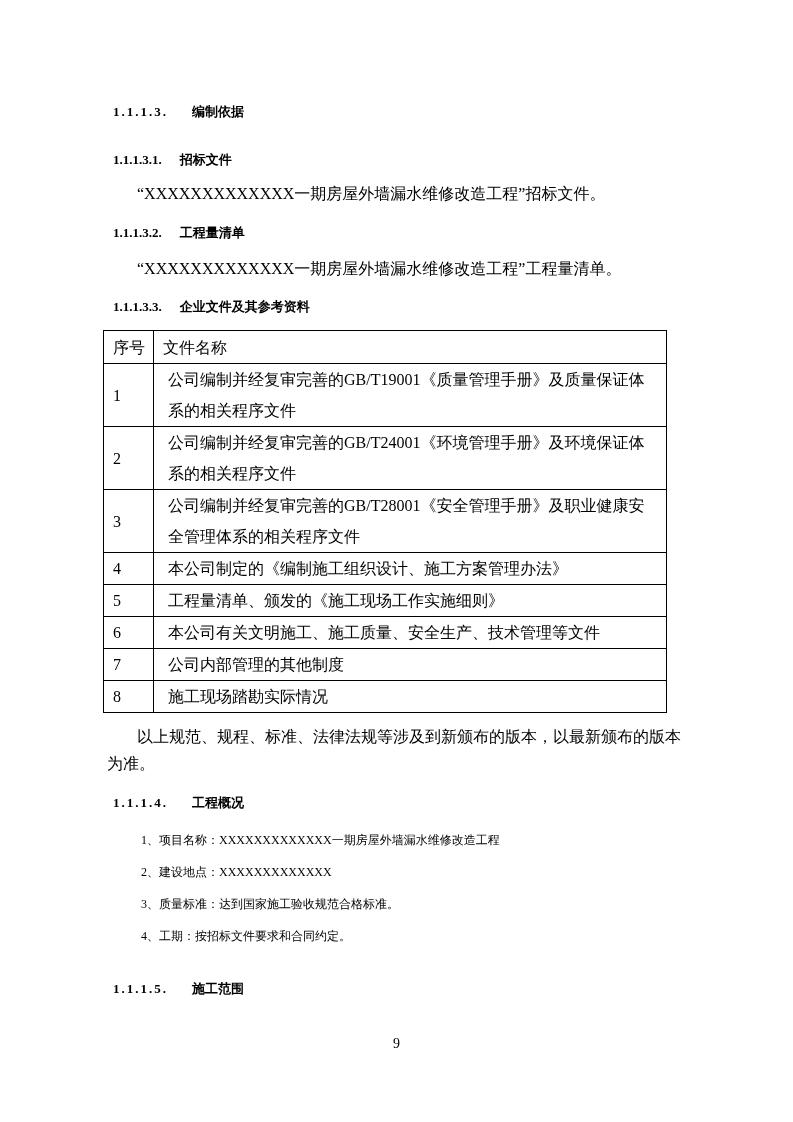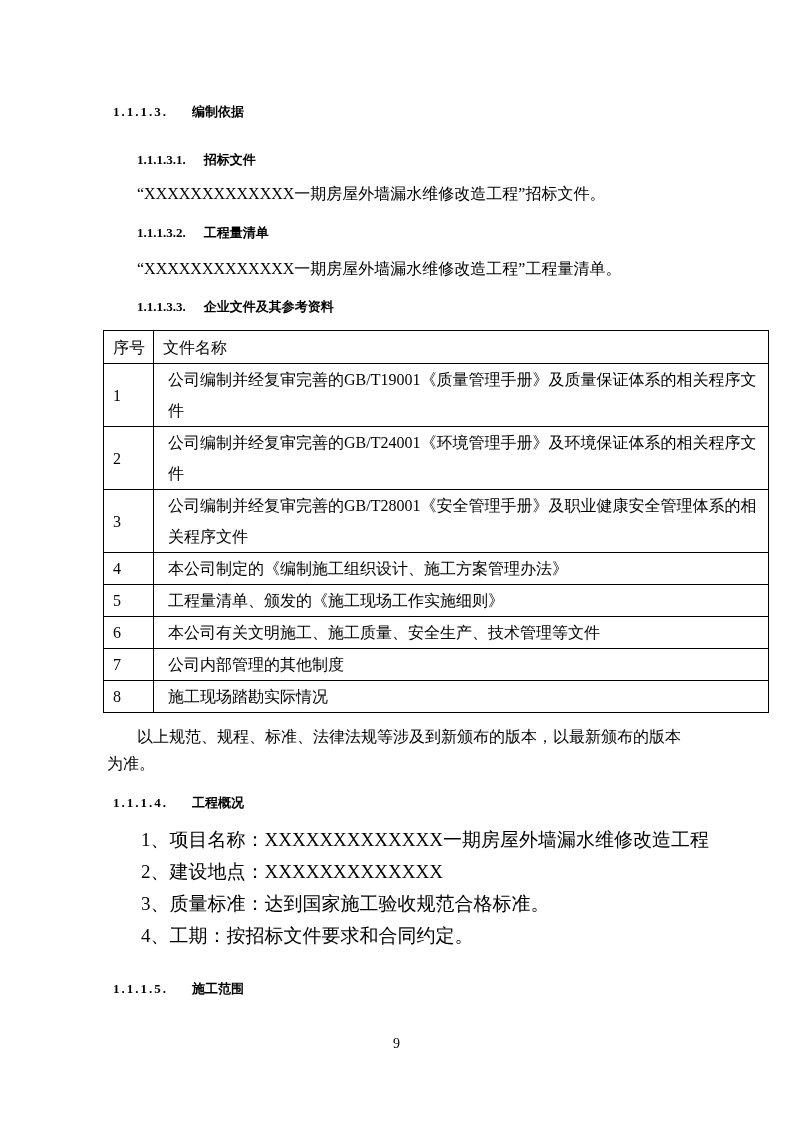--- a/index.html
+++ b/index.html
@@ -8,63 +8,63 @@
     width:793px; height:1122px;
     background:#ffffff;
     color:#000000;
     font-family:"Liberation Serif","DejaVu Serif",serif;
     overflow:hidden;
   }
   .content { position:absolute; left:103px; top:0; width:582px; }
 
   .heading { font-weight:bold; font-size:13px; line-height:22px; margin:0 0 0 10px; white-space:nowrap; }
   .h-num-4 { letter-spacing:2px; margin-right:24px; font-weight:bold; }
-  .h-num-5 { letter-spacing:0; margin-right:18px; font-weight:bold;margin-left:24px; }
+  .h-num-5 { letter-spacing:0; margin-right:18px; font-weight:bold; }
 
   .para {
     margin:4px; font-size:16px; line-height:27px;
     text-indent:30px; text-align:justify;
   }
 
   .mt-h1   { margin-top:101px; }
   .mt-h2   { margin-top:26px; }
   .mt-p1   { margin-top:9px; }
   .mt-h3   { margin-top:15px; }
   .mt-p2   { margin-top:11px; }
   .mt-h4   { margin-top:14px; }
   .mt-note { margin-top:10px; }
   .mt-h5   { margin-top:15px; }
   .mt-list { margin-top:10px; }
   .mt-h6   { margin-top:26px; }
   .mt-pl   { margin-top:10px; }
 
   table.ref-table {
     border-collapse:collapse;
-    width:666px;
+    width:564px;
     margin-top:12px;
     table-layout:fixed;
   }
   .ref-table th, .ref-table td {
     border:1.5px solid #000;
     font-weight:normal;
     font-size:16px;
     text-align:left;
     vertical-align:middle;
     padding:0 6px 0 9px;
     line-height:31px;
   }
   .ref-table col.c-no   { width:50px; }
   .ref-table tr.hdr  th { height:32px; }
   .ref-table tr.tall td { height:60px; }
   .ref-table tr.slim td { height:31px; }
   .ref-table tr.last td { height:28px; }
   .ref-table td.name { padding-left:14px; }
 
   .list-item {
-    margin:0; font-size:19px; line-height:32px;
+    margin:0; font-size:12px; line-height:32px;
     text-indent:38px; white-space:nowrap;
   }
 
   .footer-pagenum {
     position:absolute; left:0; top:1036px; width:793px;
     text-align:center; font-size:14px;
   }
 </style>
 </head>
 <body>

